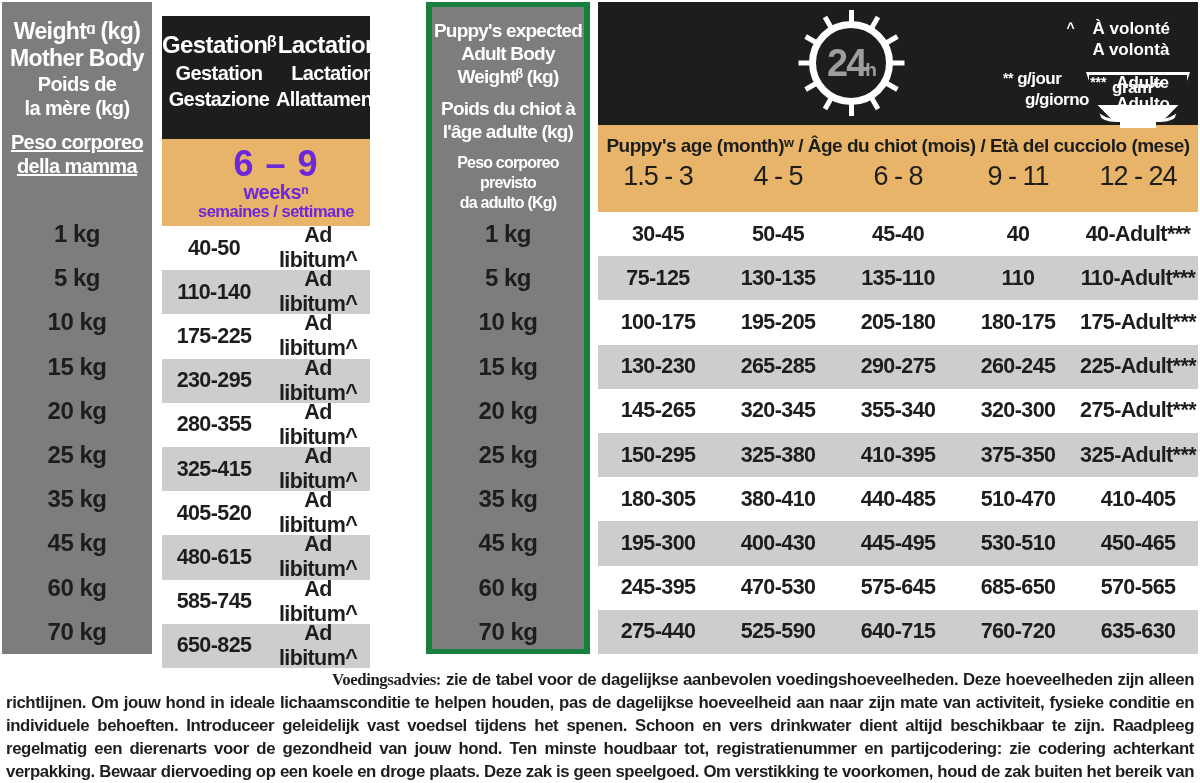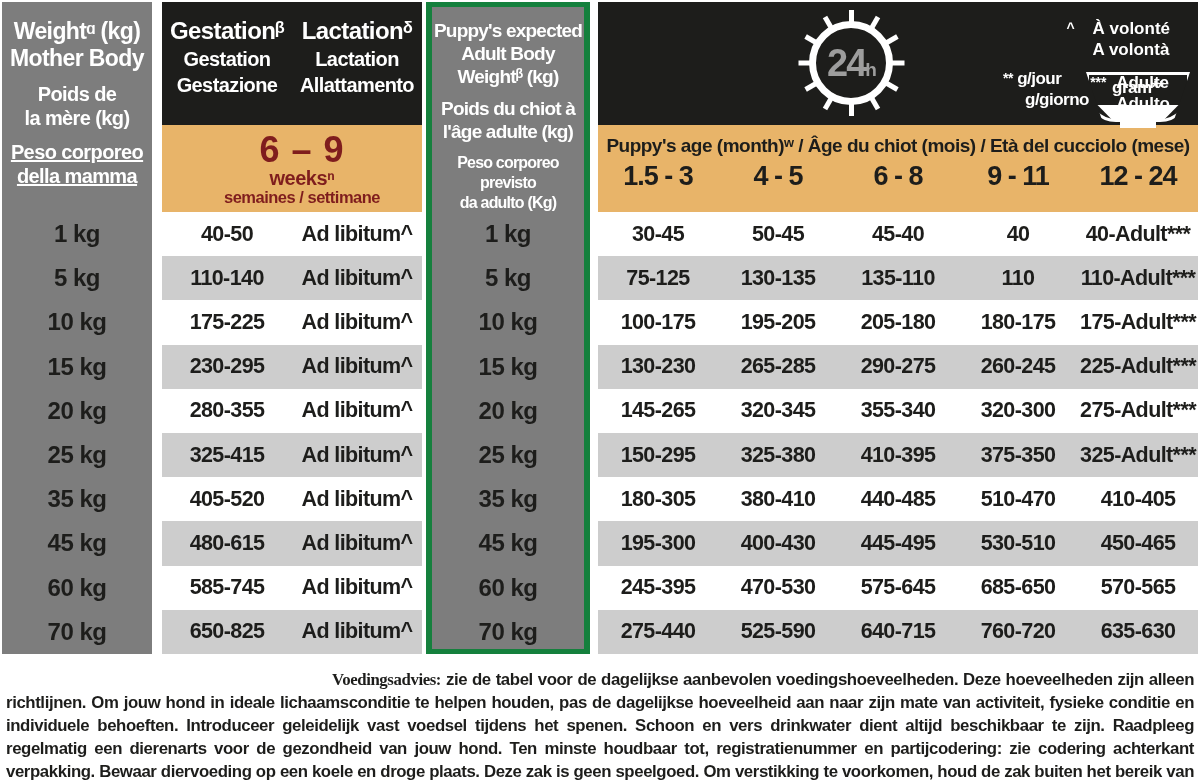--- a/index.html
+++ b/index.html
@@ -3,34 +3,34 @@
 <meta charset="utf-8">
 <style>
   * { margin:0; padding:0; box-sizing:border-box; }
   body { font-family:"Liberation Sans","DejaVu Sans",sans-serif; background:#fff; }
   .sheet { position:relative; width:1200px; height:783px; background:#fff; overflow:hidden; color:#1d1d1b; }
 
   
   .mother-col { position:absolute; left:2px; top:2px; width:150px; height:652px; background:#7d7d7d; text-align:center; }
   .mother-head { padding-top:16px; color:#fff; font-weight:bold; letter-spacing:-0.6px; }
   .mh-en { font-size:23px; line-height:27px; }
-  .mh-fr { font-size:20px; line-height:24px; margin-top:10px; }
+  .mh-fr { font-size:20px; line-height:24px; margin-top:0; }
   .mh-it { font-size:20px; line-height:24px; margin-top:10px;text-decoration:underline; }
 
   .weights-grid { position:absolute; left:0; top:210px; width:100%; }
   .weights-grid .wcell { height:44.2px; display:flex; align-items:center; justify-content:center;
                          font-size:24px; font-weight:bold; color:#1d1d1b; letter-spacing:-0.5px; }
 
   
-  .gest-table { position:absolute; left:162px; top:2px; width:260px; }
+  .gest-table { position:absolute; left:162px; top:16px; width:208px; }
   .gest-head { height:123px; background:#1d1d1b; color:#fff; display:flex; text-align:center; }
   .gest-head .gcol { flex:1; padding-top:14px; font-weight:bold; letter-spacing:-0.6px; }
   .gcol .g-main { font-size:24px; line-height:30px; }
   .gcol .g-sub  { font-size:20px; line-height:26px; }
-  .gest-band { height:87px; background:#e8b469; text-align:center; color:#7f1d1d; font-weight:bold;padding-left:20px; }
+  .gest-band { height:87px; background:#e8b469; text-align:center; color:#6d28d9; font-weight:bold;padding-left:20px; }
   .gb-range { font-size:36px; line-height:38px; padding-top:6px; letter-spacing:1px; }
   .gb-unit  { font-size:20px; line-height:18px; letter-spacing:-0.5px; }
   .gb-sub   { font-size:16.5px; line-height:20px; letter-spacing:-0.5px; }
 
   .trows { position:absolute; left:0; width:100%; top:210px; }
   .trow { height:44.2px; display:flex; align-items:center; }
   .trow.stripe { background:#cdcdcd; }
   .trow .tcell { font-size:21.5px; font-weight:bold; letter-spacing:-0.6px; text-align:center; color:#1d1d1b; }
   .gest-table .tcell { flex:1; }
 
@@ -67,21 +67,21 @@
   .gram-note { position:absolute; left:405px; top:66px; font-weight:bold; font-size:17px; line-height:21px; letter-spacing:-0.5px; }
   .gram-note .mk { font-size:14px; vertical-align:top; }
 
   .note-adlib { position:absolute; right:28px; top:16px; text-align:left; font-weight:bold; font-size:17px; line-height:21px; }
   .note-adult { position:absolute; right:28px; top:70px; text-align:left; font-weight:bold; font-size:17px; line-height:21px; }
   .note-adlib .mk, .note-adult .mk { display:inline-block; width:26px; font-size:14px; vertical-align:top; }
 
   .age-band { height:87px; background:#e8b469; color:#1d1d1b; }
   .ab-title { text-align:center; font-weight:bold; font-size:19px; padding-top:10px; letter-spacing:-0.5px; }
   .ab-ages { display:flex; margin-top:4px; }
-  .ab-ages .acell { flex:1; text-align:center; font-size:27px; font-weight:bold; letter-spacing:-1px; }
+  .ab-ages .acell { flex:1; text-align:center; font-size:27px; font-weight:normal; letter-spacing:-1px; }
 
   .age-table .trows { top:210px; }
   .age-table .tcell { width:20%; }
 
   
   .footer-note { position:absolute; left:6px; top:668px; width:1188px; text-align:justify;
                  font-size:16.8px; line-height:23px; font-weight:bold; letter-spacing:-0.4px;
                  text-indent:326px; color:#1d1d1b; }
   .footer-note .lead { font-weight:800;font-family:Liberation Serif, serif; }
 </style>

